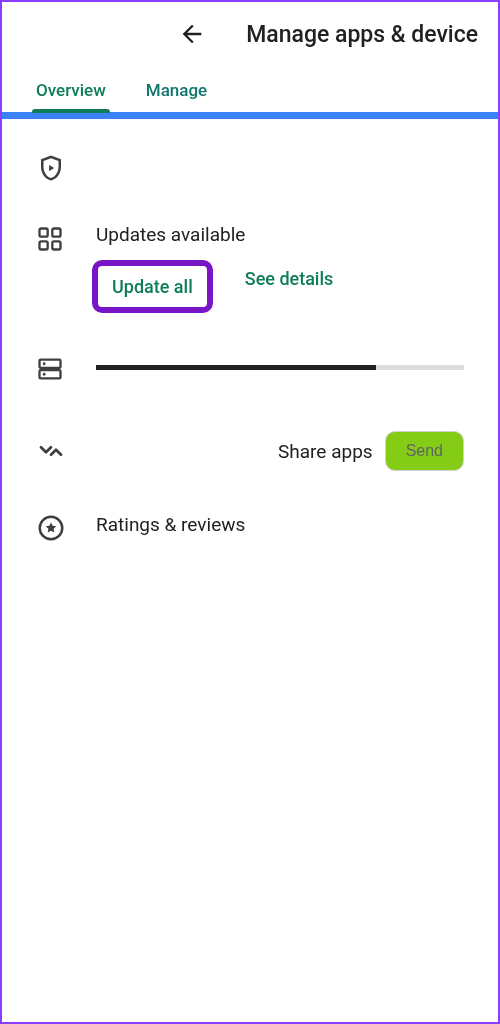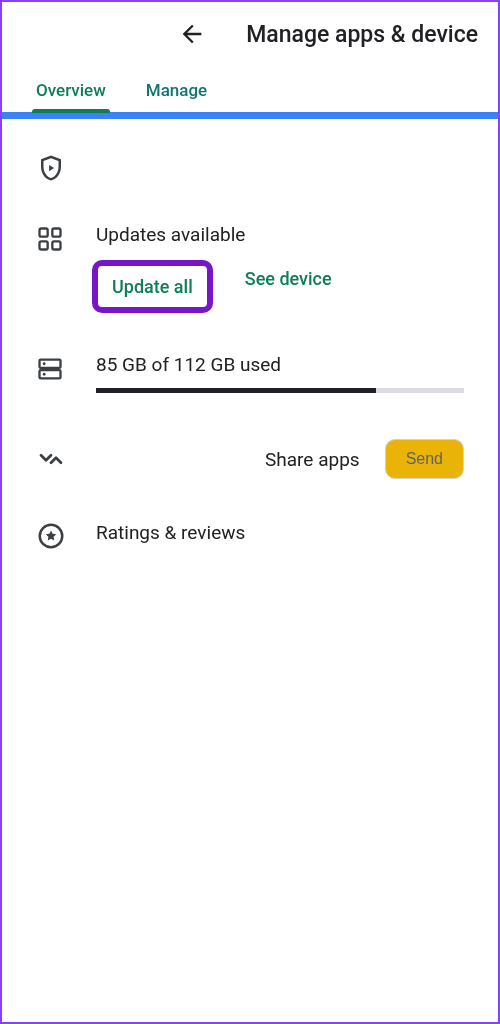--- a/index.html
+++ b/index.html
@@ -123,26 +123,26 @@
     .share-section {
       display: flex;
       align-items: center;
       padding: 46px 34px 0 34px;
     }
     .share-section .section-title { line-height: 1; text-align: right; }
     .chip-btn {
       font-size: 16px;
       font-weight: 500;
       color: #5f6368;
-      background: #eab308;
+      background: #84cc16;
       border: 1px solid #cfd2d6;
       border-radius: 10px;
       padding: 10px 20px;
       cursor: pointer;
-      margin-left: 25px;
+      margin-left: 12px;
     }
     .share-label { flex: 1 1 auto; }
     .ratings-section {
       display: flex;
       align-items: flex-start;
       padding: 42px 34px 0 34px;
     }
   </style>
 </head>
 <body>
@@ -180,36 +180,35 @@
           <rect x="3" y="14" width="7" height="7" rx="1.5" fill="none" stroke="#3c4043" stroke-width="2"></rect>
           <rect x="14" y="14" width="7" height="7" rx="1.5" fill="none" stroke="#3c4043" stroke-width="2"></rect>
         </svg>
     </div>
     <div class="section-body">
       <div class="section-title">Updates available</div>
       <div class="actions">
         <div class="highlight-box">
           <div class="text-action" style="padding:4px 6px;">Update all</div>
         </div>
-        <div class="text-action">See device</div>
+        <div class="text-action">See details</div>
       </div>
     </div>
   </div>
 
   <div class="storage-section">
     <div class="section-icon">
       <svg viewBox="0 0 24 24" width="28" height="28">
           <rect x="3" y="4" width="18" height="7" rx="1" fill="none" stroke="#3c4043" stroke-width="2"></rect>
           <rect x="3" y="13" width="18" height="7" rx="1" fill="none" stroke="#3c4043" stroke-width="2"></rect>
           <circle cx="7" cy="7.5" r="1.2" fill="#3c4043"></circle>
           <circle cx="7" cy="16.5" r="1.2" fill="#3c4043"></circle>
         </svg>
     </div>
     <div class="section-body">
-      <div class="section-title">85 GB of 112 GB used</div>
       <div class="storage-bar">
         <div class="storage-bar-fill" style="width: 76%;"></div>
       </div>
     </div>
   </div>
 
   <div class="share-section">
     <div class="section-icon" style="margin-top:0;">
       <svg viewBox="0 0 24 24" width="30" height="30">
           <path d="M4 9l4 4 4-4" fill="none" stroke="#3c4043" stroke-width="2.2" stroke-linecap="round" stroke-linejoin="round"></path>

